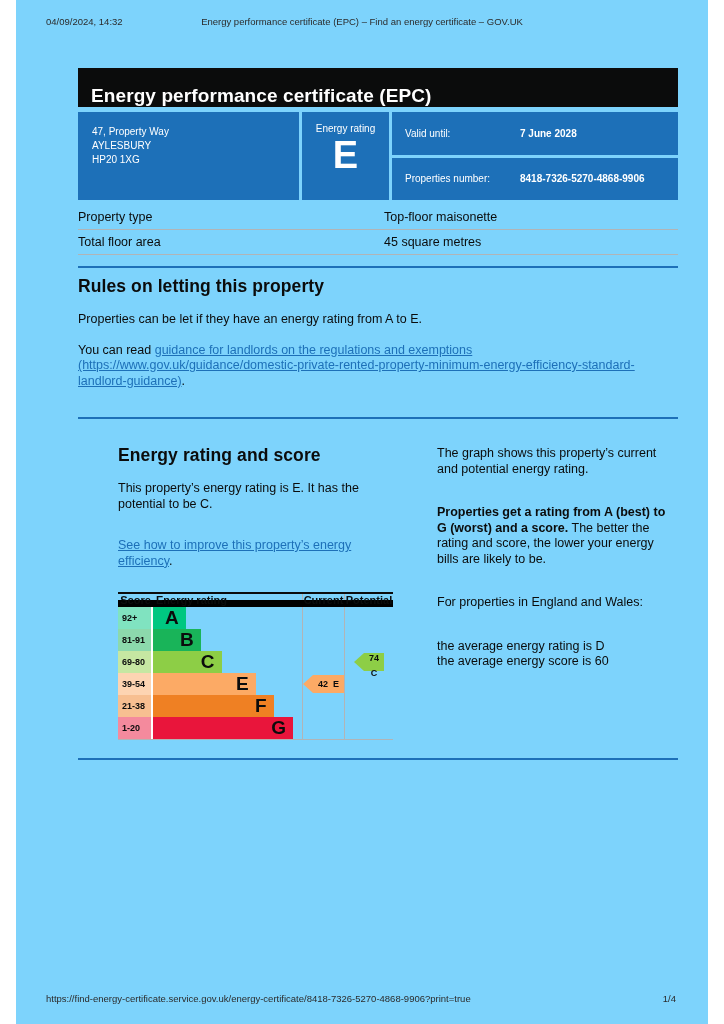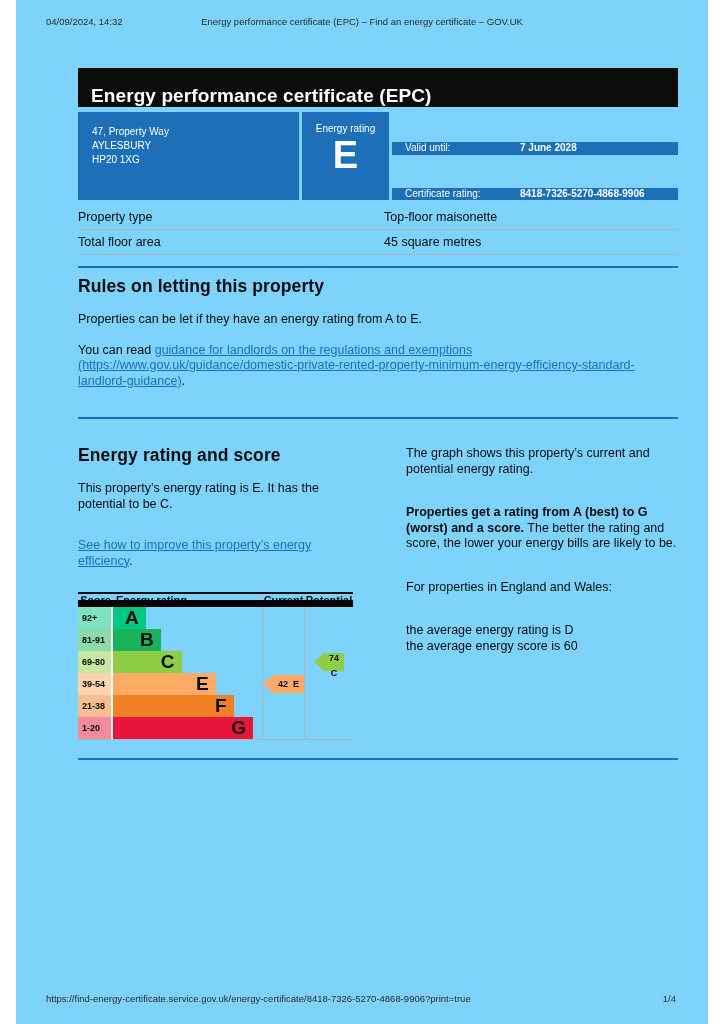--- a/index.html
+++ b/index.html
@@ -25,40 +25,40 @@
   .banner h1 { font-size:19px; font-weight:bold; letter-spacing:0.1px; }
 
   
   .summary { display:flex; gap:3px; margin-top:5px; height:88px; }
   .panel { background:#1d70b8; color:#fff; }
   .panel.address { width:221px; padding:13px 0 0 14px; font-size:10px; line-height:14px; }
   .panel.rating { width:87px; text-align:center; padding-top:11px; }
   .panel.rating .rating-label { font-size:10px; }
   .panel.rating .rating-letter { font-size:38px; font-weight:bold; line-height:42px; }
   .panel-col { flex:1; display:flex; flex-direction:column; gap:3px; }
-  .panel.kv { flex:1; display:flex; padding-left:13px; font-size:10px;margin-top:30px; }
+  .panel.kv { flex:1; display:flex; align-items:center; padding-left:13px; font-size:10px; }
   .panel.kv .kv-label { width:115px; }
   .panel.kv .kv-value { font-weight:bold; }
 
   
   .prop-table { margin-top:5px; font-size:12.5px; }
   .prop-row { display:flex; height:25px; align-items:center; border-bottom:1px solid #b1b4b6; }
   .prop-row .prop-label { width:51%; }
 
   .rule { border:none; border-top:2px solid #1d70b8; margin-top:11px; }
   .rule.r2 { margin-top:28px; }
   .rule.r3 { margin-top:18px; }
 
   h2 { font-size:17.5px; font-weight:bold; margin-top:8px; letter-spacing:0.1px; }
   p.body { font-size:12.5px; line-height:15.5px; margin-top:15px; }
   a.gov-link { color:#1d70b8; text-decoration:underline; }
 
   
   .two-col { display:flex; margin-top:10px; }
-  .col-left { width:284px; }
+  .col-left { width:284px;margin-left:40px; }
   .col-right { width:272px; margin-left:44px; font-size:12.5px; line-height:15.5px; }
   .col-left h2 { margin-top:16px; }
   .col-right p { margin-top:15px; }
   .col-right p.spaced { margin-top:28px; }
   .col-right .avg-lines { margin-top:28px; }
 
   
   .epc-chart { margin-top:23px; width:275px; font-size:0; border-bottom:1px solid #b1b4b6; }
   .chart-row { display:flex; height:22px; }
   .chart-header { height:15px; border-top:2px solid #0b0c0c; border-bottom:7px solid #000000; }
@@ -103,21 +103,21 @@
       <div class="panel rating">
         <div class="rating-label">Energy rating</div>
         <div class="rating-letter">E</div>
       </div>
       <div class="panel-col">
         <div class="panel kv">
           <span class="kv-label">Valid until:</span>
           <span class="kv-value">7 June 2028</span>
         </div>
         <div class="panel kv">
-          <span class="kv-label">Certificate rating:</span>
+          <span class="kv-label">Properties number:</span>
           <span class="kv-value">8418-7326-5270-4868-9906</span>
         </div>
       </div>
     </div>
 
     <div class="prop-table">
       <div class="prop-row">
         <span class="prop-label">Property type</span>
         <span class="prop-value">Top-floor maisonette</span>
       </div>

